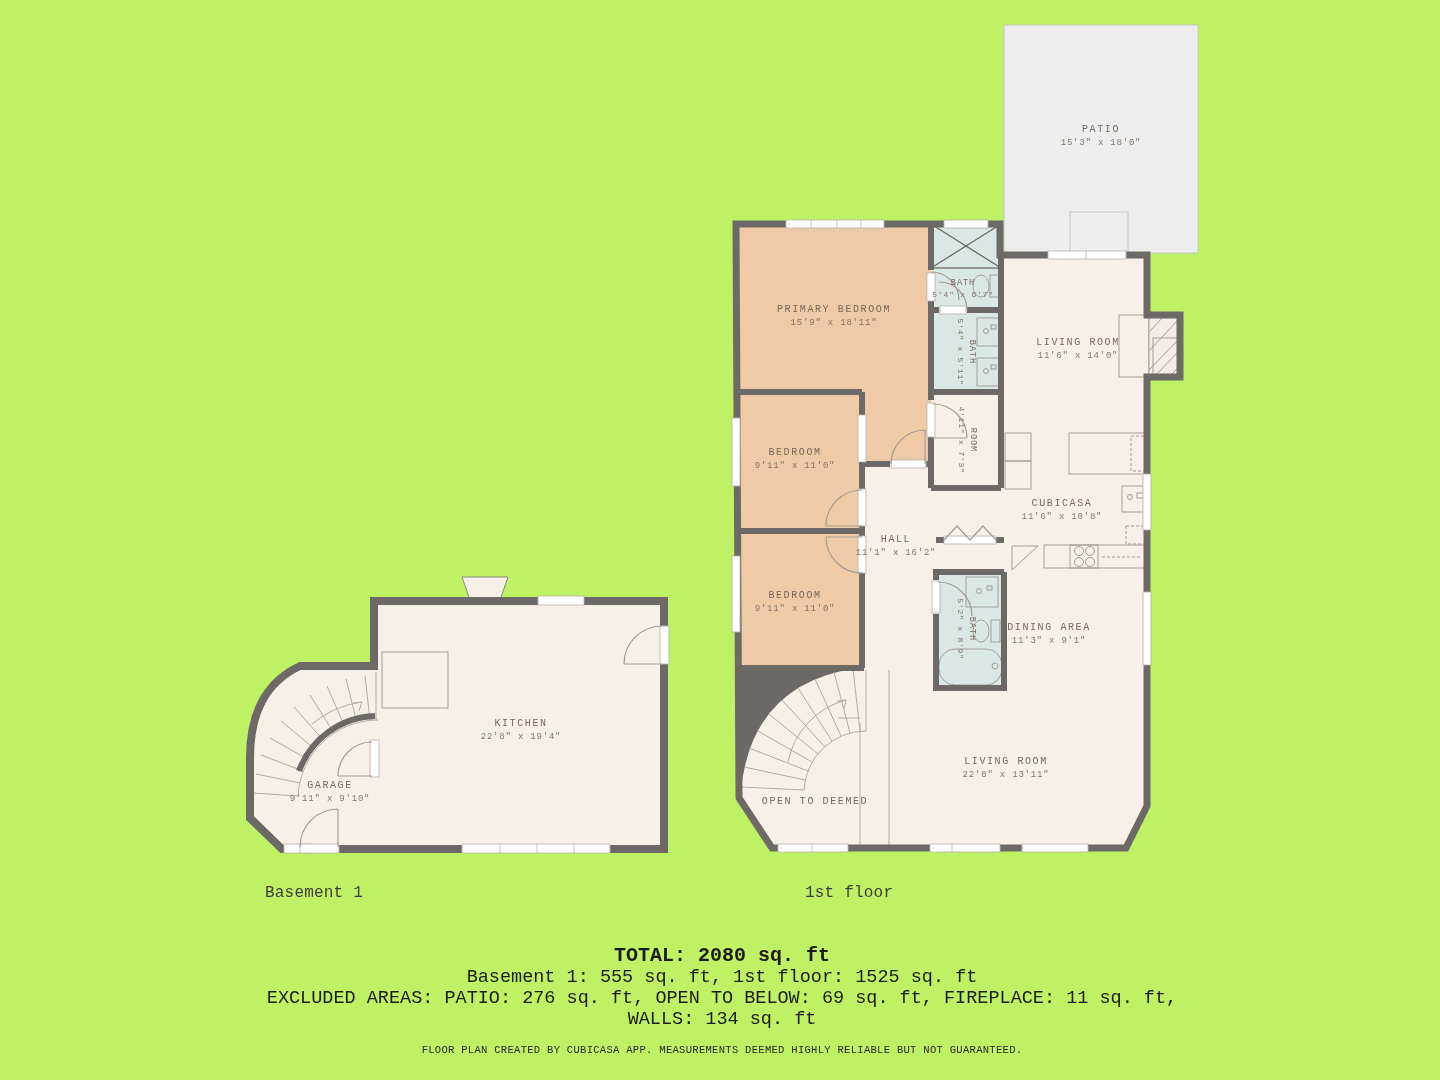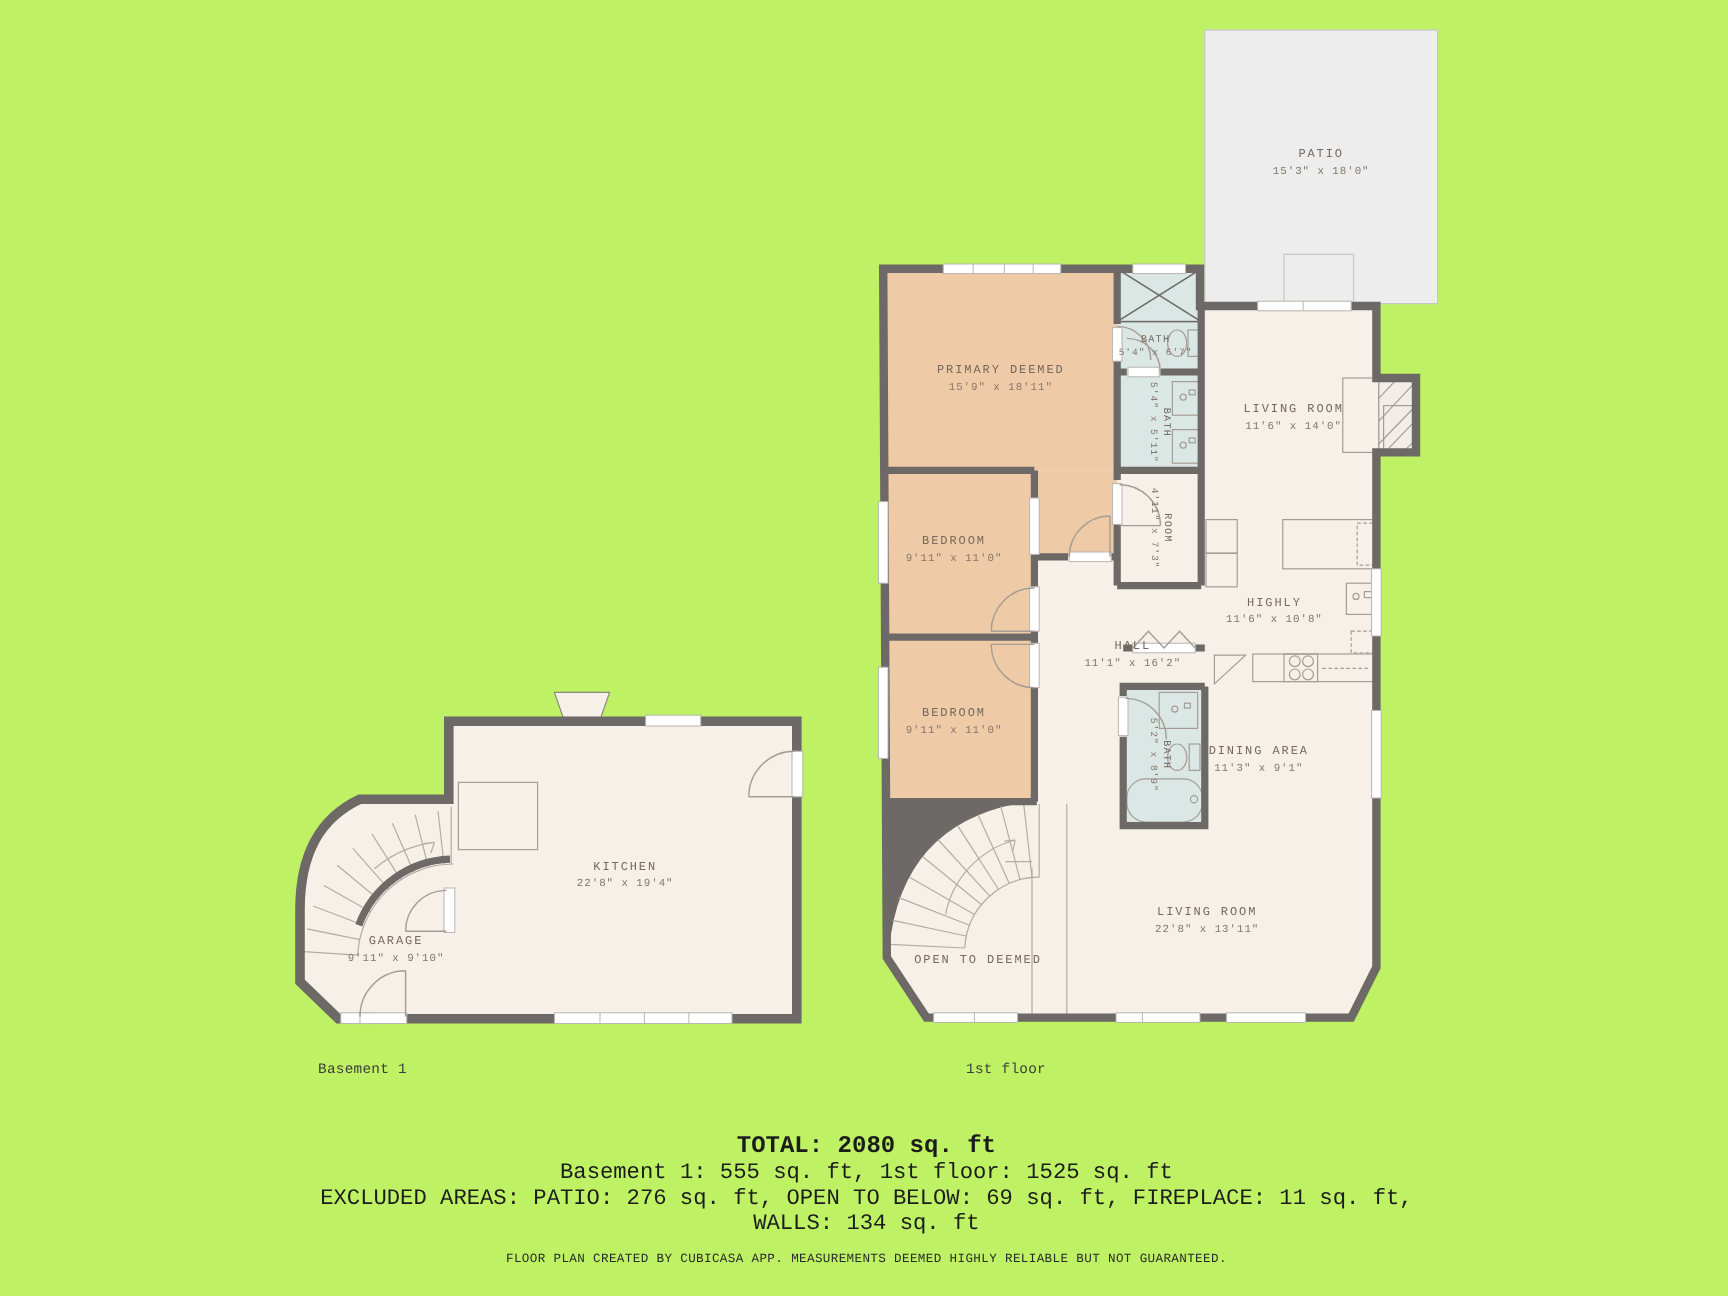--- a/index.html
+++ b/index.html
@@ -6,21 +6,21 @@
   #canvas{position:relative;width:1440px;height:1080px;background:#bef264;overflow:hidden;
           font-family:Liberation Mono, monospace;}
   #plan-svg{position:absolute;left:0;top:0;}
   .rl{position:absolute;transform:translate(-50%,-50%);text-align:center;
       color:#77695d;letter-spacing:1.6px;font-size:10px;line-height:1.25;white-space:nowrap;}
   .rl .dm{display:block;font-size:9px;letter-spacing:.8px;color:#84776a;margin-top:1px;}
   .rl.sm{font-size:8.5px;letter-spacing:1px;}
   .rl.sm .dm{font-size:8px;}
   .rl.vert{transform:translate(-50%,-50%) rotate(90deg);font-size:8.5px;letter-spacing:1px;}
   .rl.vert .dm{font-size:8px;}
-  .caption{position:absolute;font-size:12px;color:#3d3d3d;letter-spacing:.2px;}
+  .caption{position:absolute;font-size:16px;color:#3d3d3d;letter-spacing:.2px;}
   #summary{position:absolute;left:0;top:945px;width:1444px;text-align:center;color:#1c1c1c;}
   #summary .total{font-size:20px;font-weight:bold;line-height:22px;}
   #summary .ln{font-size:18.5px;line-height:21px;}
   #summary .foot{font-size:10.5px;letter-spacing:.3px;margin-top:14px;color:#2a2a2a;}
 </style>
 </head>
 <body>
 
 <div id="canvas">
 
@@ -216,21 +216,21 @@
     <path d="M 938,582 A 34,34 0 0 1 972,616"></path>
     <path d="M 944,540 L 957,526 L 970,540 L 983,526 L 996,540"></path>
   </g>
 </svg>
 
 <div class="rl" style="left:1101px;top:136px">
   <span class="nm">PATIO</span>
   <span class="dm">15'3" x 18'0"</span>
 </div>
 <div class="rl" style="left:834px;top:316px">
-  <span class="nm">PRIMARY DEEMED</span>
+  <span class="nm">PRIMARY BEDROOM</span>
   <span class="dm">15'9" x 18'11"</span>
 </div>
 <div class="rl sm" style="left:963px;top:289px">
   <span class="nm">BATH</span>
   <span class="dm">5'4" x 6'7"</span>
 </div>
 <div class="rl vert" style="left:966px;top:352px">
   <span class="nm">BATH</span>
   <span class="dm">5'4" x 5'11"</span>
 </div>
@@ -240,24 +240,24 @@
 </div>
 <div class="rl vert" style="left:967px;top:440px">
   <span class="nm">ROOM</span>
   <span class="dm">4'11" x 7'3"</span>
 </div>
 <div class="rl" style="left:795px;top:459px">
   <span class="nm">BEDROOM</span>
   <span class="dm">9'11" x 11'0"</span>
 </div>
 <div class="rl" style="left:1062px;top:510px">
-  <span class="nm">HIGHLY</span>
+  <span class="nm">CUBICASA</span>
   <span class="dm">11'6" x 10'8"</span>
 </div>
-<div class="rl" style="left:944px;top:546px">
+<div class="rl" style="left:896px;top:546px">
   <span class="nm">HALL</span>
   <span class="dm">11'1" x 16'2"</span>
 </div>
 <div class="rl" style="left:795px;top:602px">
   <span class="nm">BEDROOM</span>
   <span class="dm">9'11" x 11'0"</span>
 </div>
 <div class="rl vert" style="left:966px;top:629px">
   <span class="nm">BATH</span>
   <span class="dm">5'2" x 8'9"</span>

